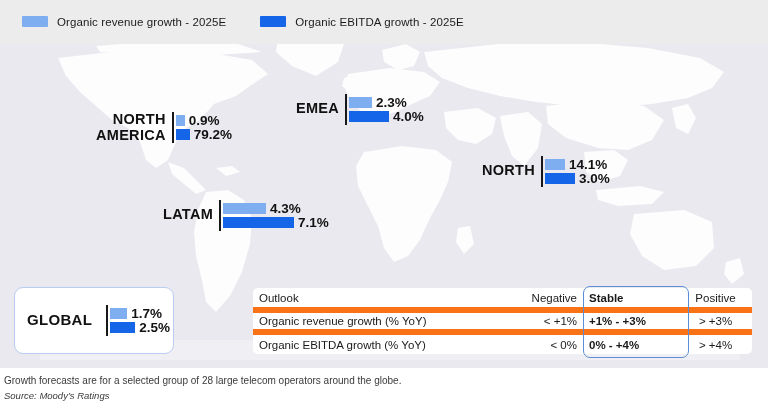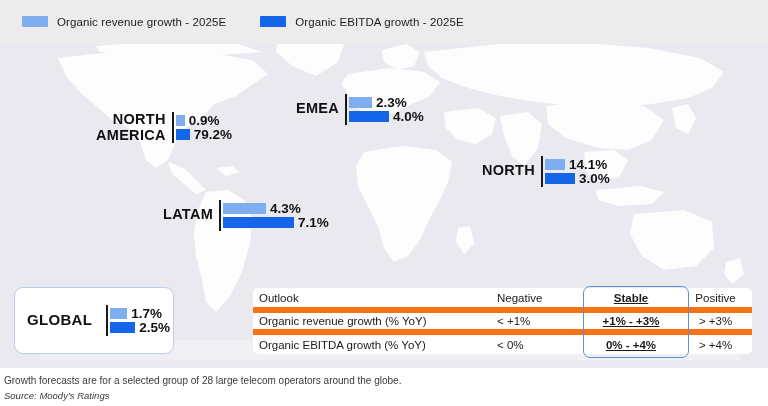--- a/index.html
+++ b/index.html
@@ -60,22 +60,22 @@
     background:#ffffff;border-radius:5px;z-index:5;box-sizing:border-box;
     overflow:visible;
   }
   table.ot{width:100%;border-collapse:collapse;table-layout:fixed;}
   table.ot td{
     font-size:11.5px;color:#1a1a1a;height:22px;padding:0 6px;
     box-sizing:border-box;
   }
   table.ot tr + tr td{border-top:6px solid #f97316;}
   td.c-label{text-align:left;width:238px;padding-left:12px;}
-  td.c-neg{text-align:left;width:92px;margin-top:40px;}
-  td.c-sta{text-align:center;width:96px;font-weight:bold;text-decoration:underline;}
+  td.c-neg{text-align:right;width:92px;margin-top:40px;}
+  td.c-sta{width:96px;font-weight:bold;}
   td.c-pos{text-align:center;width:auto;}
   tr.hdr td{color:#1a1a1a;}
   .stable-outline{
     position:absolute;left:330px;top:-2px;width:104px;height:70px;
     border:1.6px solid #5b8ed6;border-radius:7px;pointer-events:none;
   }
 
   
   .footer{
     position:absolute;left:4px;top:374px;width:760px;z-index:6;

